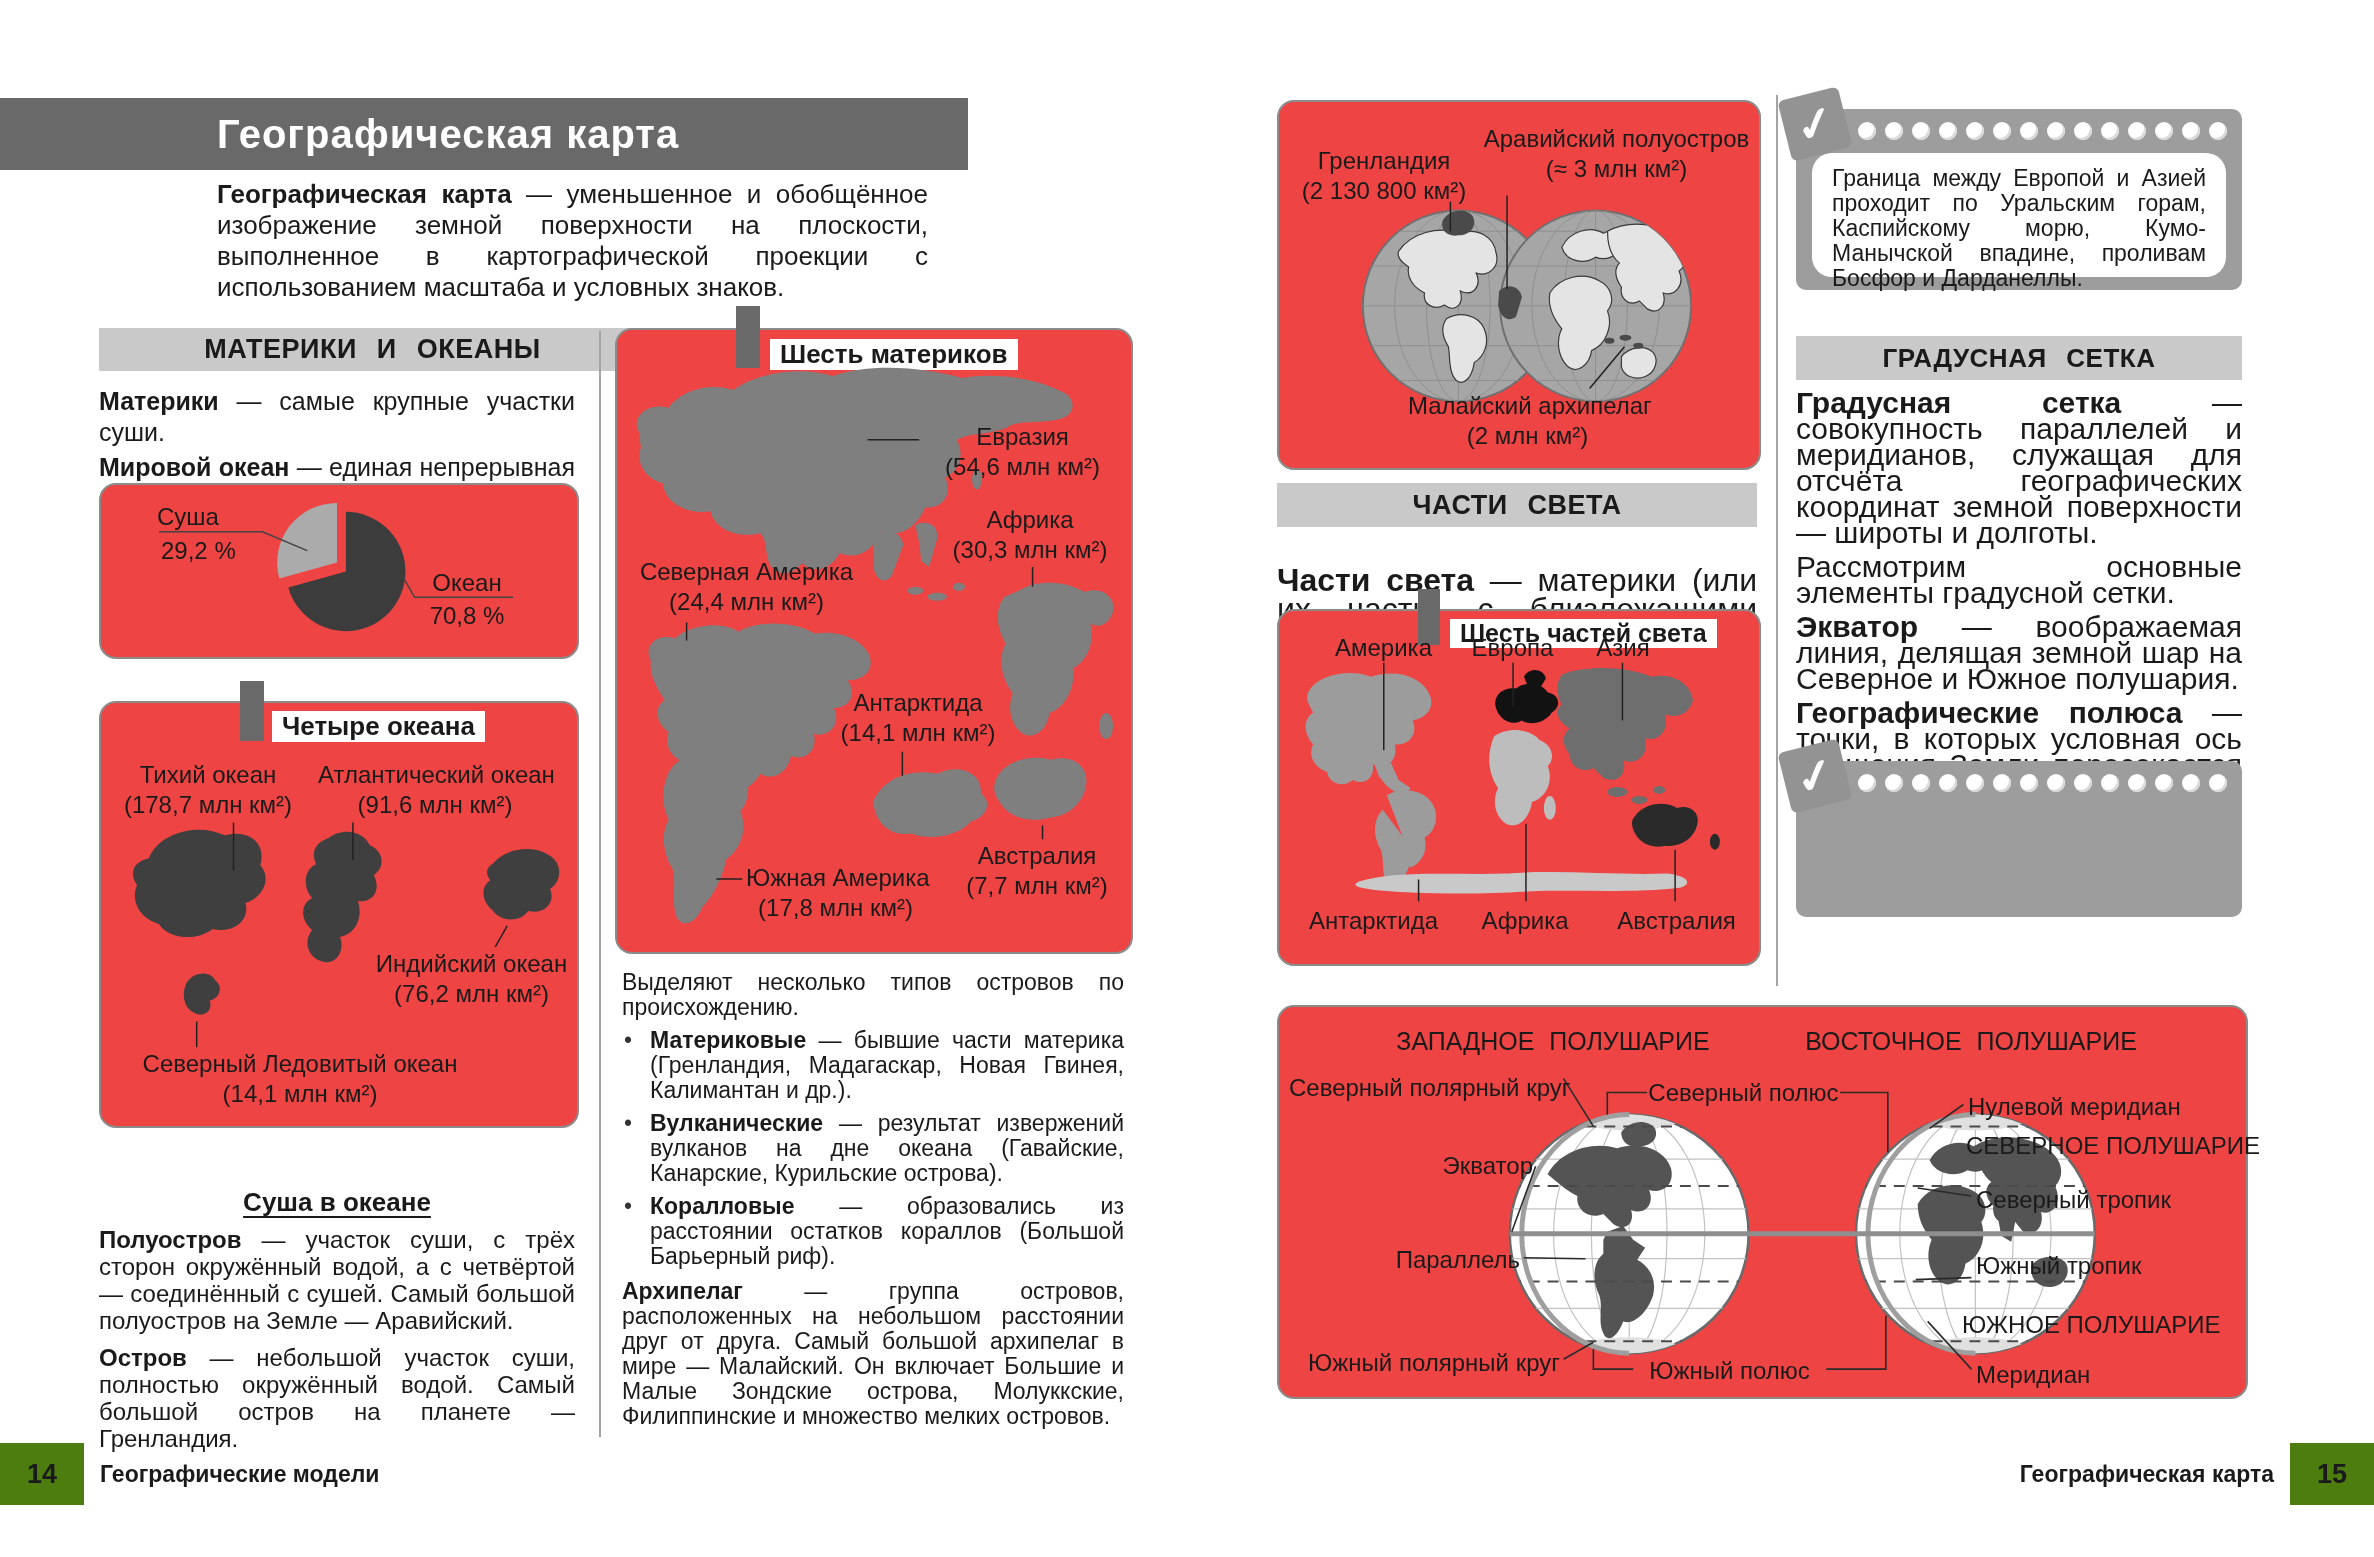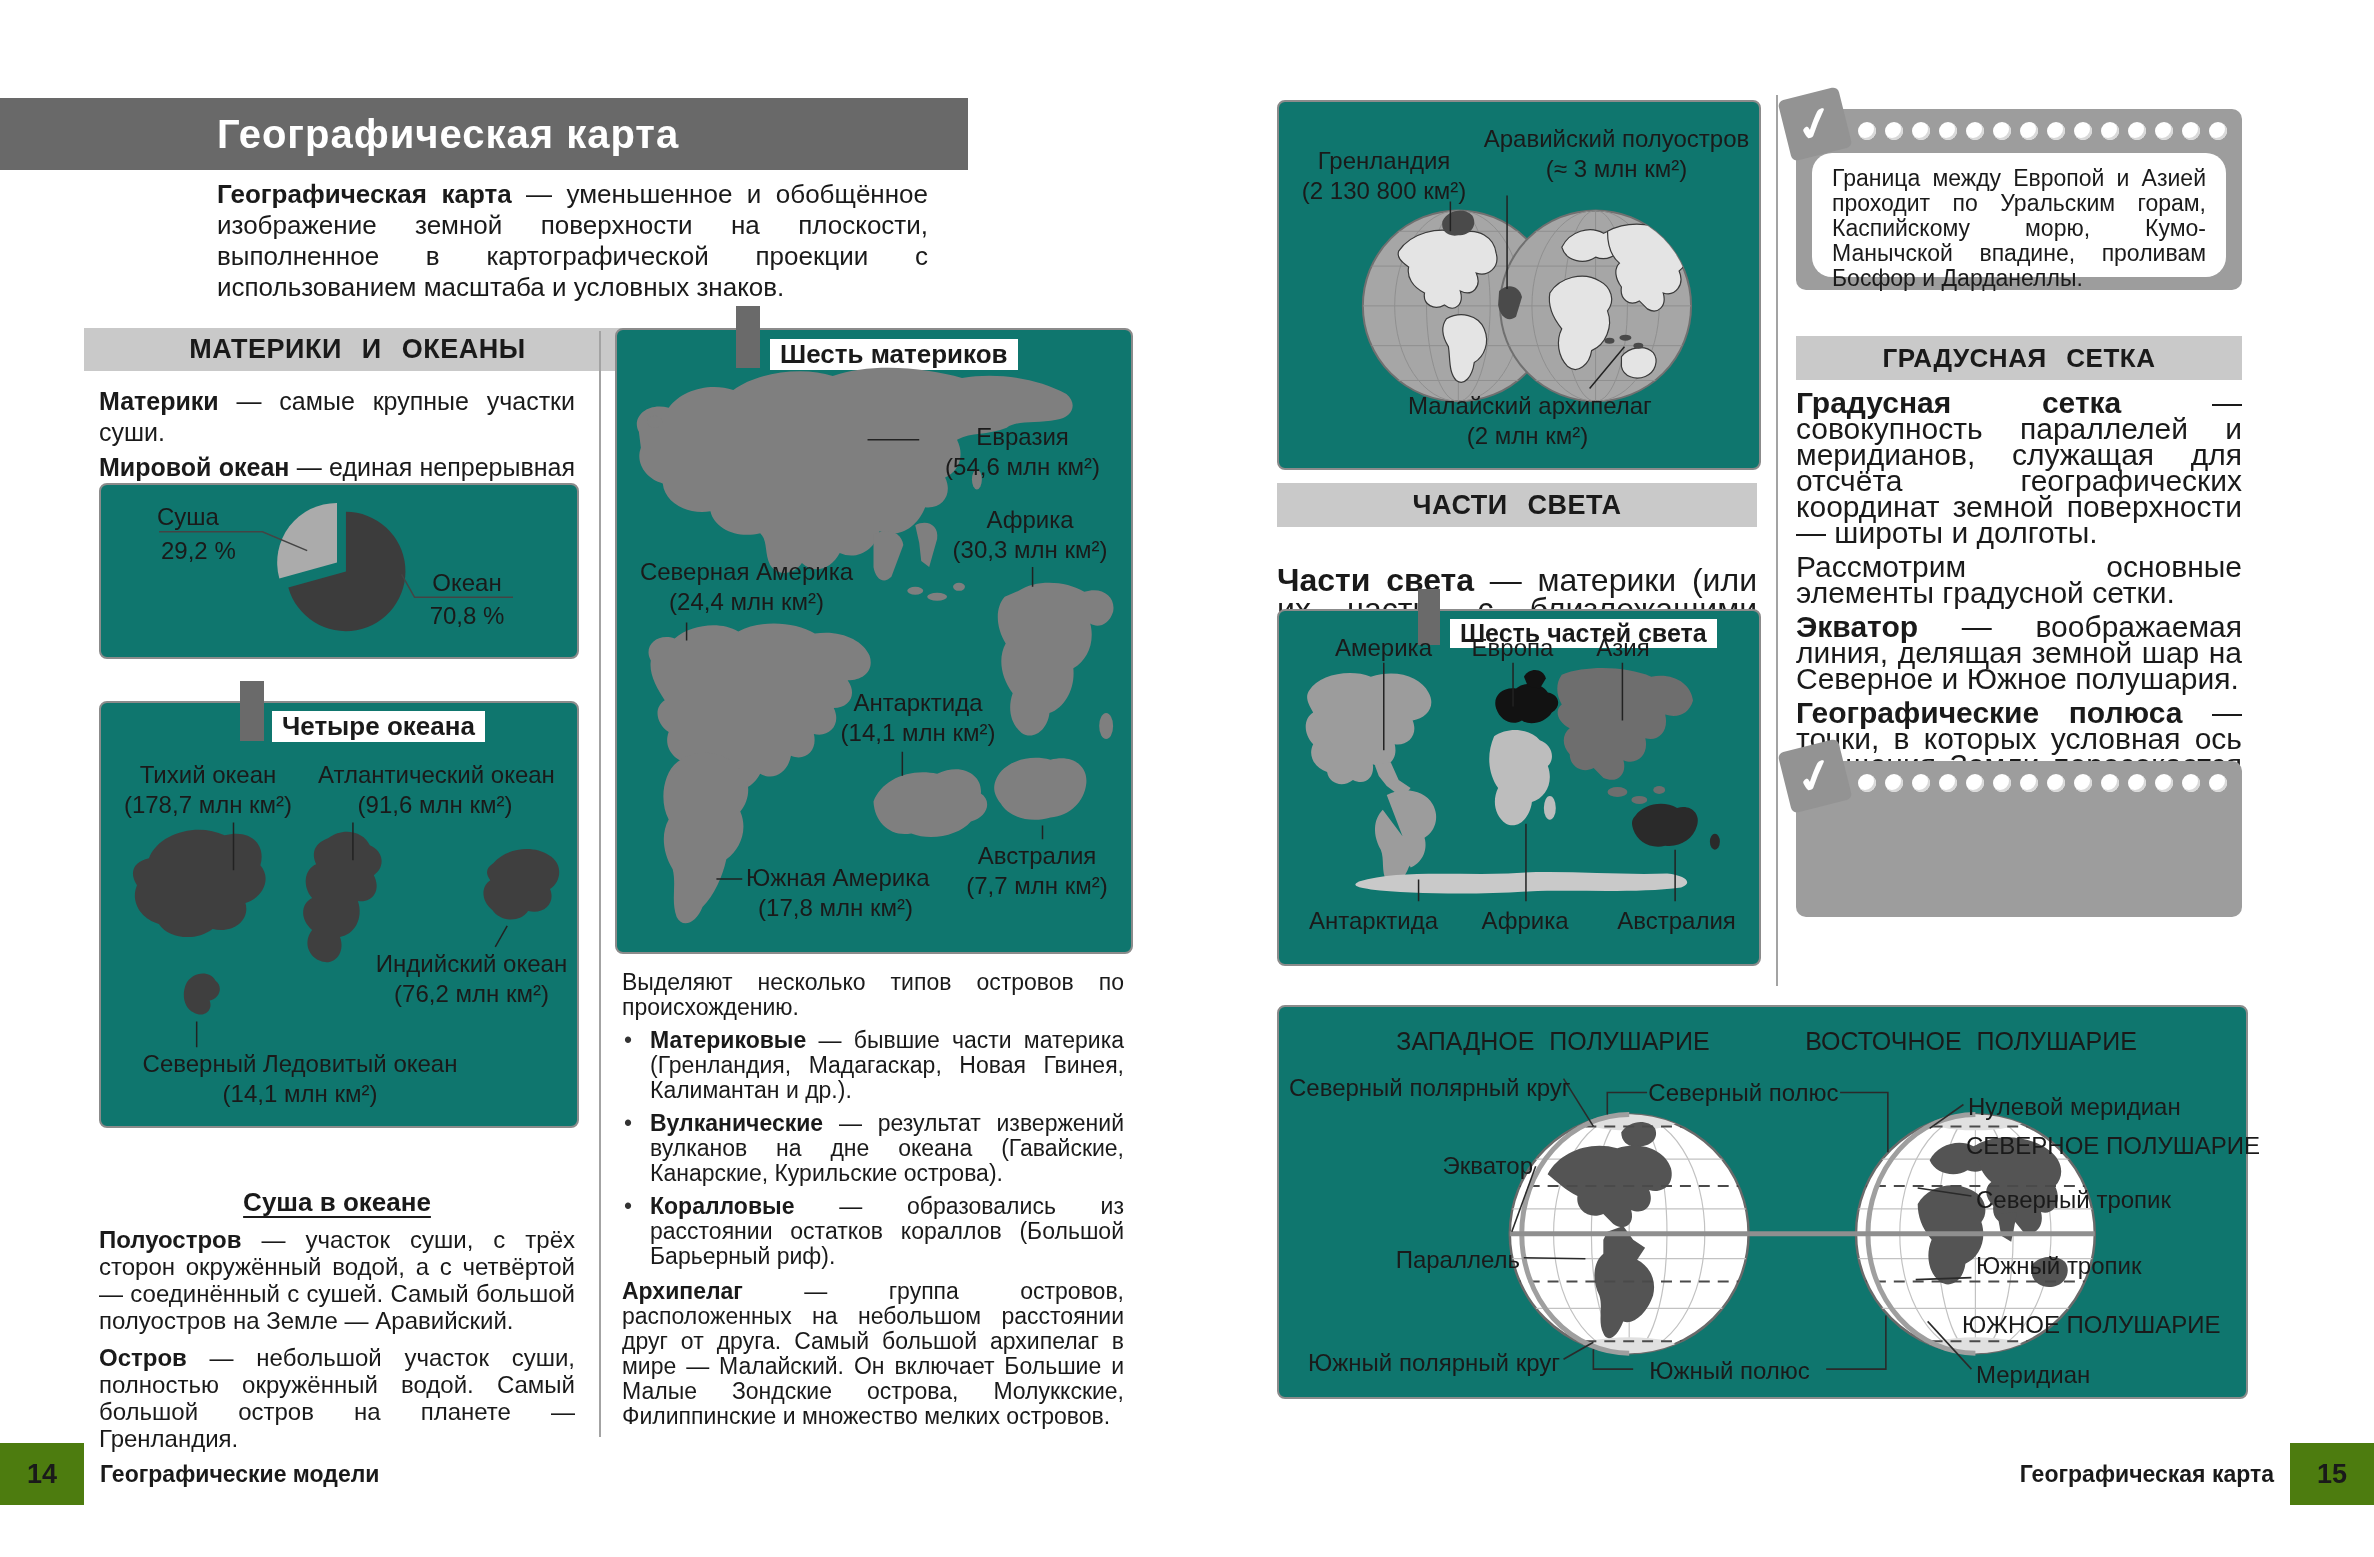--- a/index.html
+++ b/index.html
@@ -4,21 +4,21 @@
 <style>
   html,body{margin:0;padding:0;background:#ffffff;}
   .sheet{position:relative;width:2374px;height:1557px;background:#fff;overflow:hidden;
          font-family:"Liberation Sans",sans-serif;color:#1a1a1a;}
   .abs{position:absolute;}
   .banner{background:#696969;color:#fff;font-weight:bold;font-size:40px;line-height:72px;
           padding-left:217px;letter-spacing:1px;}
   .sec-header{background:#c9c9c9;font-weight:bold;text-align:center;letter-spacing:0.5px;word-spacing:12px;}
   .para{text-align:justify;}
   .para b{white-space:nowrap;}
-  .fig-box{border:2.5px solid #8b8b8b;border-radius:8px;background:#0f766e;}
+  .fig-box{border:2.5px solid #8b8b8b;border-radius:17px;background:#ef4444;}
   .fig-tab{background:#6a6a6a;}
   .fig-title{font-weight:bold;background:#fff;padding:0 10px;white-space:nowrap;}
   .fig-label{position:absolute;text-align:center;font-size:24px;line-height:30px;}
   .fig-label .nm{white-space:nowrap;}
   .fig-label .ar{white-space:nowrap;}
   .note-box{background:#9d9d9d;border-radius:10px;}
   .note-ribbon{background:#939393;transform:rotate(-14deg);color:#fff;font-size:46px;font-weight:bold;
                text-align:center;line-height:62px;border-radius:6px;}
   .dots{display:flex;gap:9px;}
   .dots span{width:18px;height:18px;border-radius:50%;background:#fff;box-shadow:inset -2px -2px 0 #d9d9d9;}
@@ -41,21 +41,21 @@
 
   <div class="abs banner" style="left:0;top:98px;width:751px;height:72px;">
     <span>Географическая карта</span>
   </div>
 
   <div class="abs para" style="left:217px;top:179px;width:711px;font-size:26px;line-height:31px;">
     <b>Географическая карта</b>
     <span>— уменьшенное и обобщённое изображение земной поверхности на плоскости, выполненное в картографической проекции с использованием масштаба и условных знаков.</span>
   </div>
 
-  <div class="abs sec-header" style="left:84px;top:328px;width:547px;height:43px;font-size:27px;line-height:43px;">МАТЕРИКИ  И  ОКЕАНЫ</div>
+  <div class="abs sec-header" style="left:99px;top:328px;width:547px;height:43px;font-size:27px;line-height:43px;">МАТЕРИКИ  И  ОКЕАНЫ</div>
 
   <div class="abs" style="left:99px;top:386px;width:476px;font-size:25px;line-height:31px;">
     <p class="para" style="margin:0 0 4px 0;">
       <b>Материки</b>
       <span>— самые крупные участки суши.</span>
     </p>
     <p class="para" style="margin:0;">
       <b>Мировой океан</b>
       <span>— единая непрерывная водная оболочка Земли.</span>
     </p>

